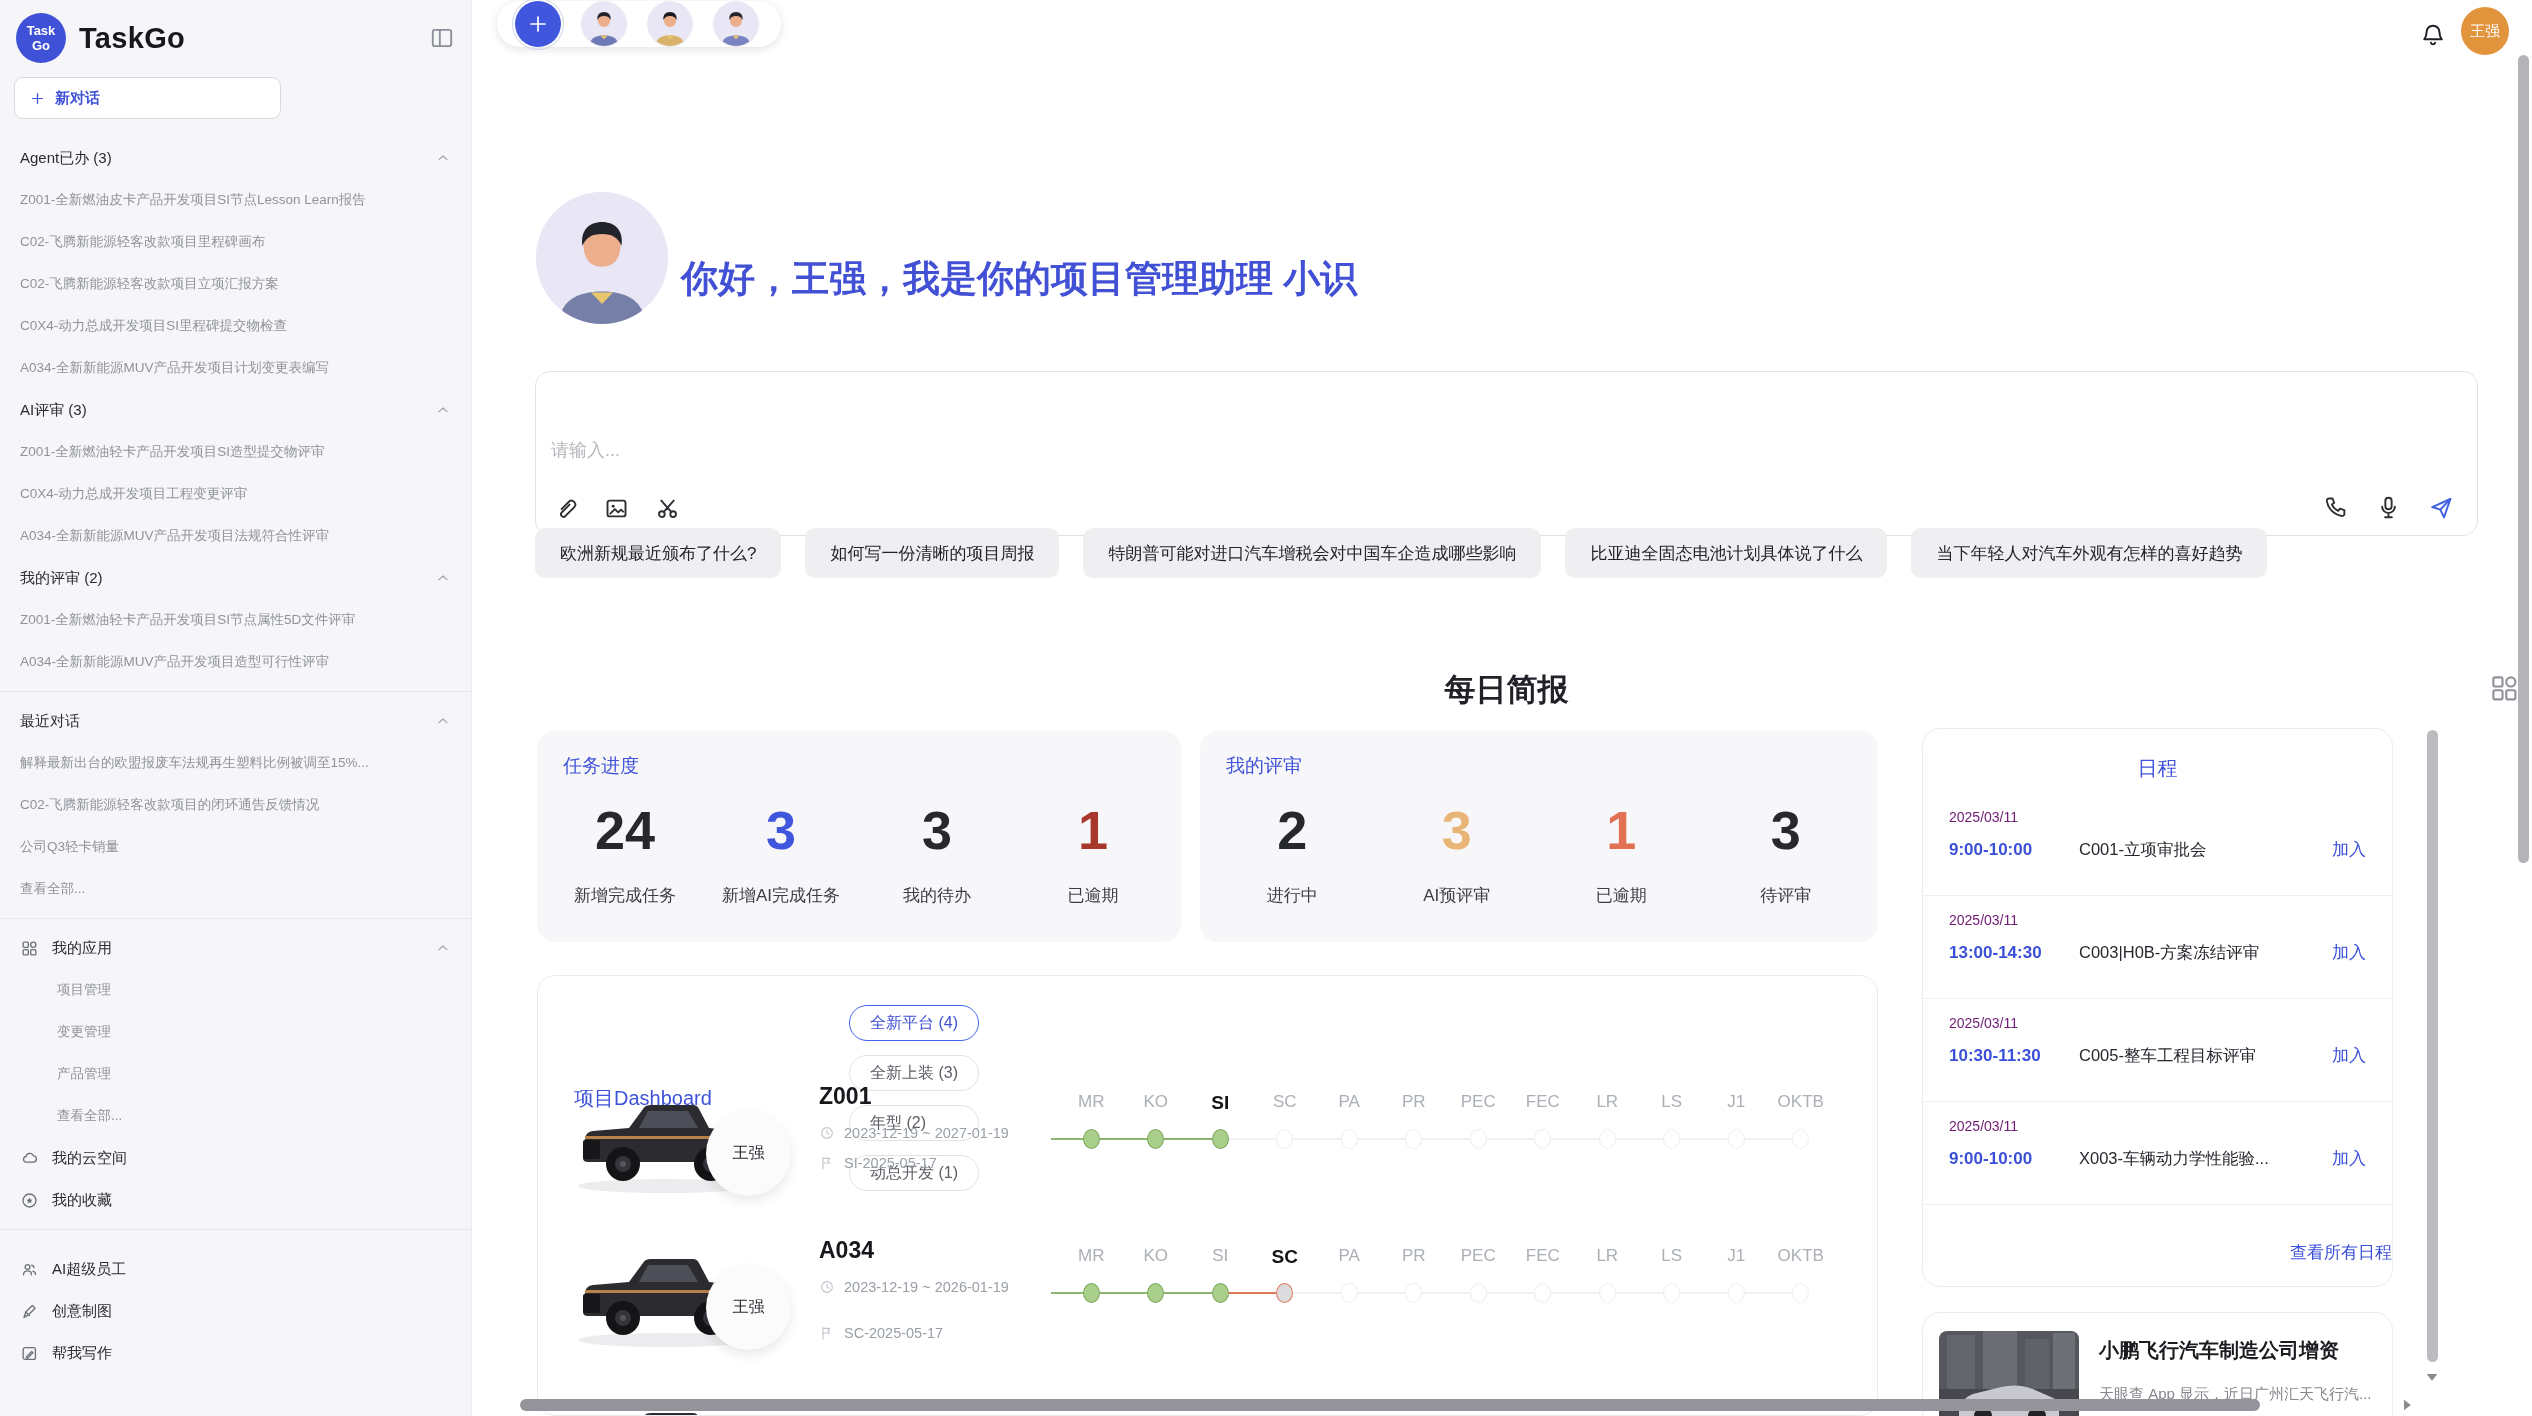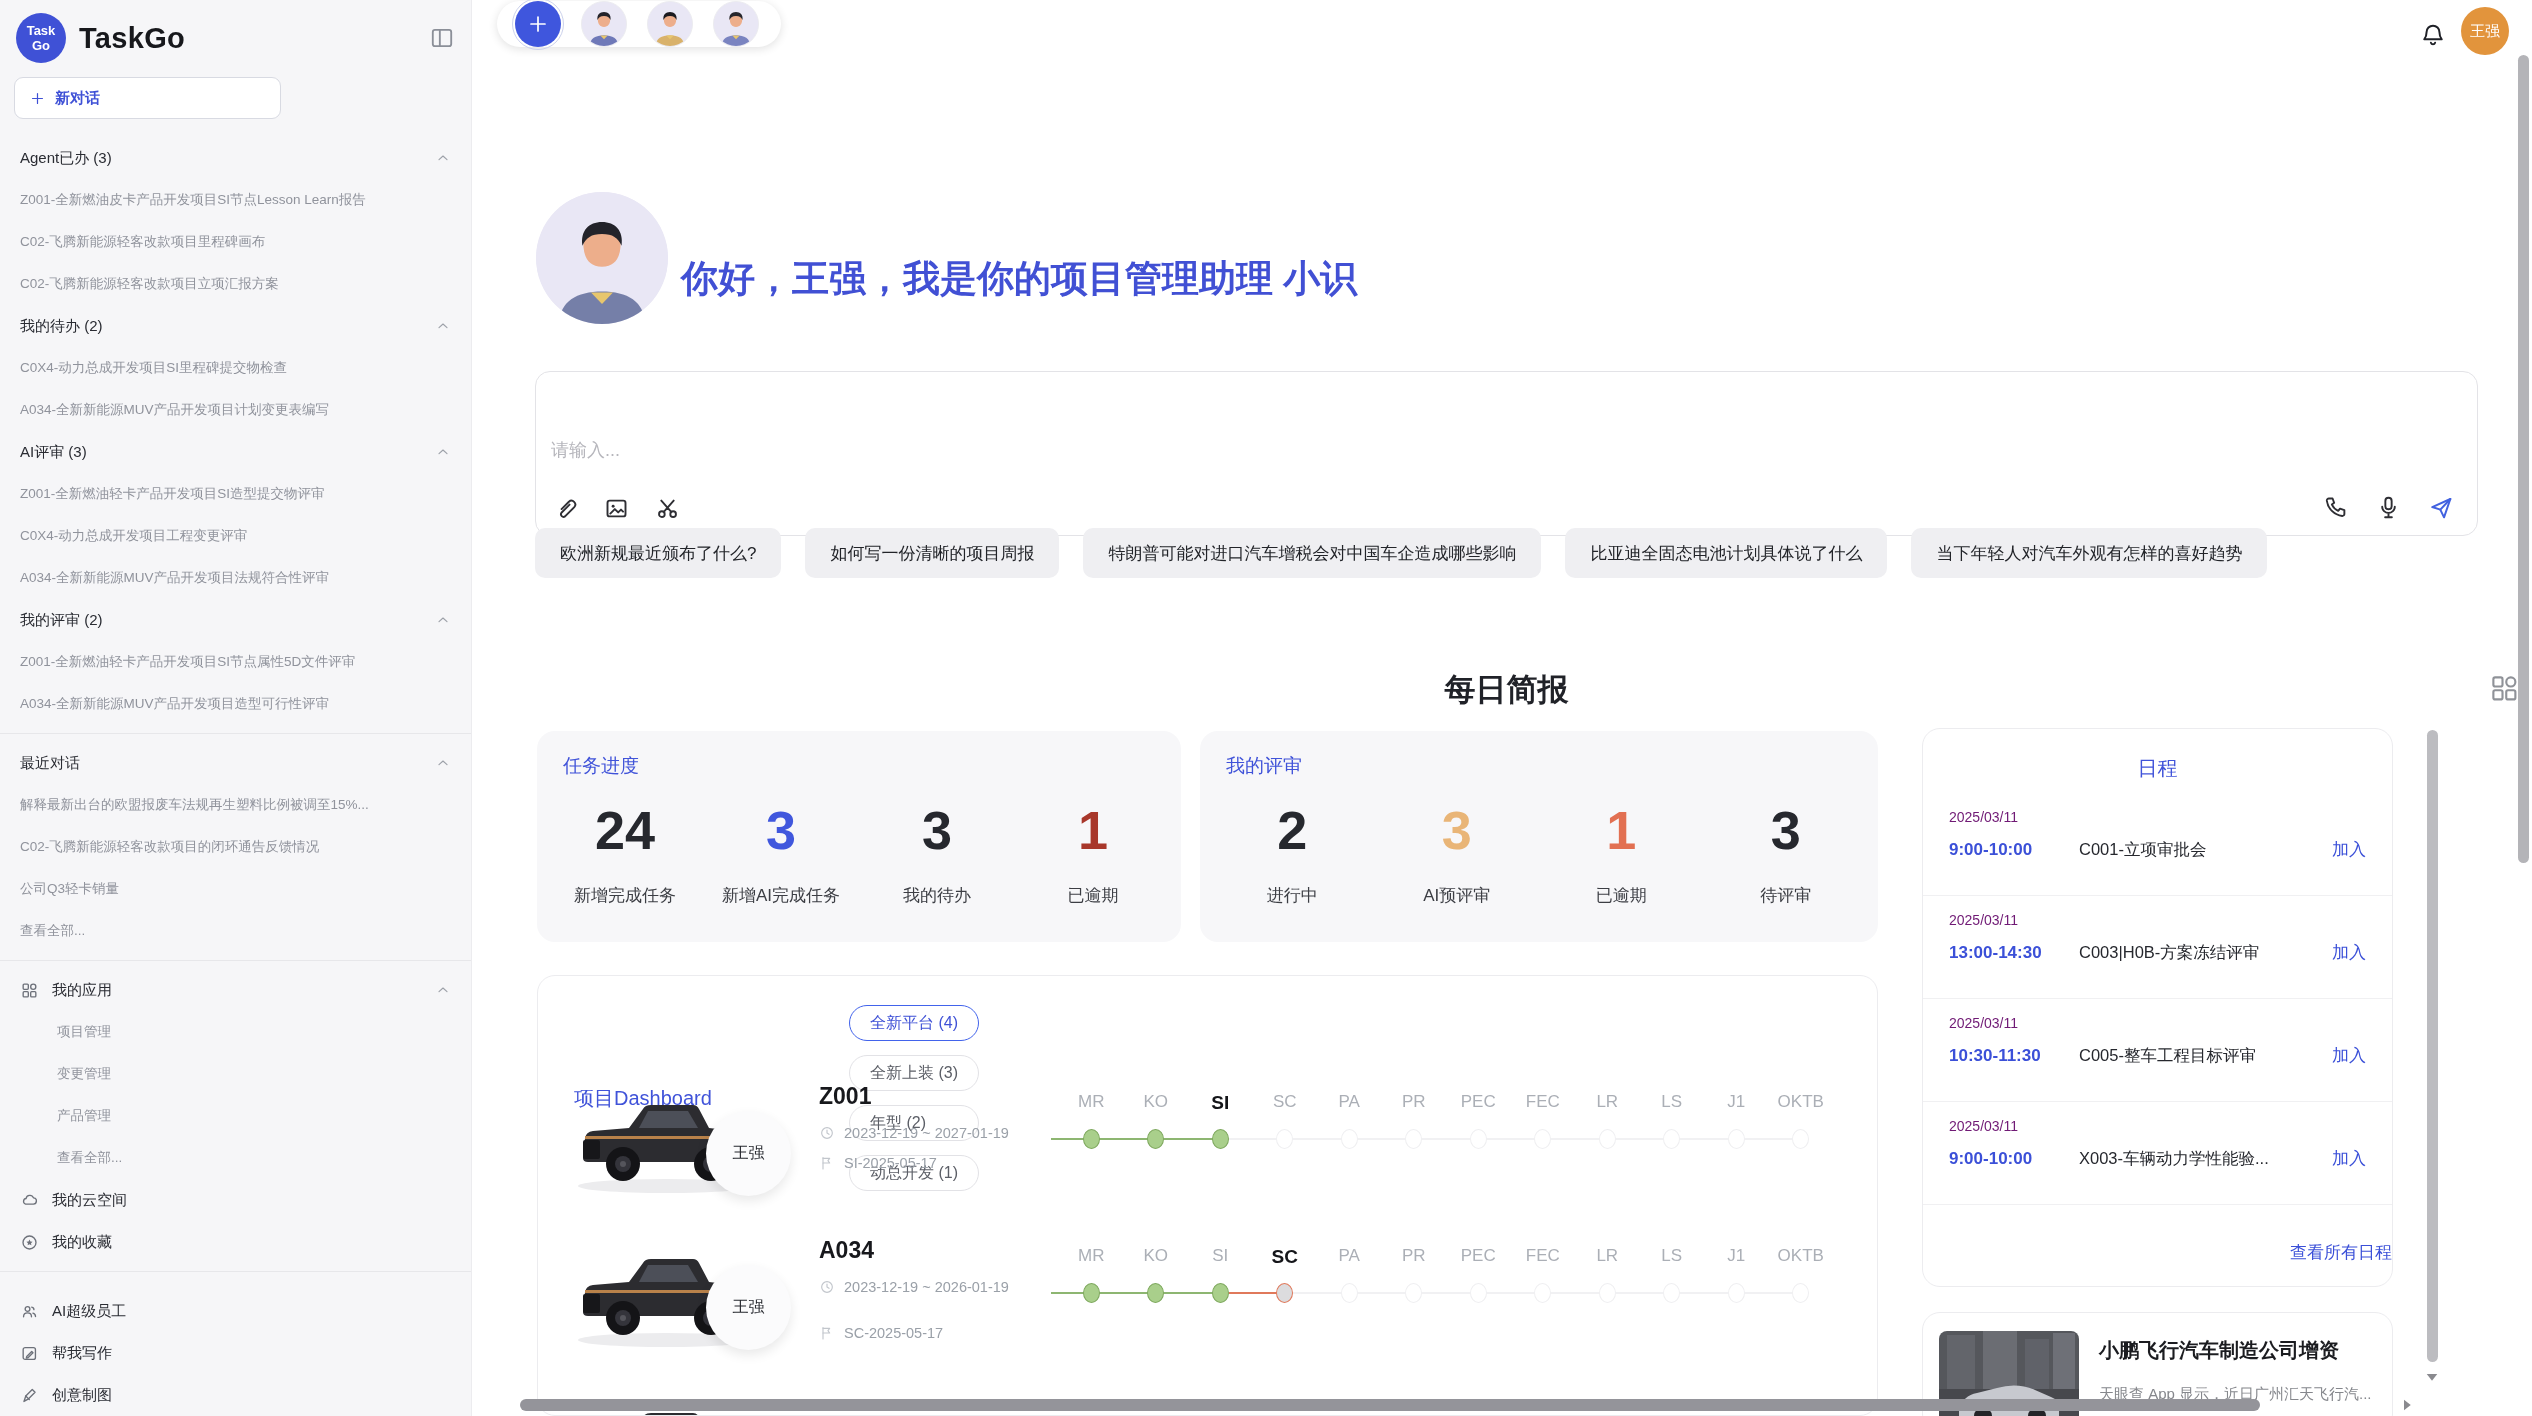--- a/index.html
+++ b/index.html
@@ -139,28 +139,20 @@
         <span>Agent已办 (3)</span>
         <span class="chev">
           <svg width="16" height="16" viewBox="0 0 24 24">
             <path d="M6 14.5 l6-5.5 6 5.5" fill="none" stroke="currentColor" stroke-width="1.7" stroke-linecap="round" stroke-linejoin="round"></path>
           </svg>
         </span>
       </div>
       <div class="sb-item">Z001-全新燃油皮卡产品开发项目SI节点Lesson Learn报告</div>
       <div class="sb-item">C02-飞腾新能源轻客改款项目里程碑画布</div>
       <div class="sb-item">C02-飞腾新能源轻客改款项目立项汇报方案</div>
-      <div class="sb-sec-head">
-        <span>我的待办 (2)</span>
-        <span class="chev">
-          <svg width="16" height="16" viewBox="0 0 24 24">
-            <path d="M6 14.5 l6-5.5 6 5.5" fill="none" stroke="currentColor" stroke-width="1.7" stroke-linecap="round" stroke-linejoin="round"></path>
-          </svg>
-        </span>
-      </div>
       <div class="sb-item">C0X4-动力总成开发项目SI里程碑提交物检查</div>
       <div class="sb-item">A034-全新新能源MUV产品开发项目计划变更表编写</div>
       <div class="sb-sec-head">
         <span>AI评审 (3)</span>
         <span class="chev">
           <svg width="16" height="16" viewBox="0 0 24 24">
             <path d="M6 14.5 l6-5.5 6 5.5" fill="none" stroke="currentColor" stroke-width="1.7" stroke-linecap="round" stroke-linejoin="round"></path>
           </svg>
         </span>
       </div>
@@ -235,34 +227,34 @@
             <svg width="19" height="19" viewBox="0 0 24 24">
               <circle cx="9.5" cy="8.8" r="3" fill="none" stroke="currentColor" stroke-width="1.7" stroke-linecap="round" stroke-linejoin="round"></circle>
               <path d="M4.5 18.6 c0-3 2.2-4.8 5-4.8 s5 1.8 5 4.8 M14.8 6.4 c1.7.3 2.8 1.6 2.8 3.3 M16.3 14 c2.1.5 3.3 2 3.3 4.4" fill="none" stroke="currentColor" stroke-width="1.7" stroke-linecap="round" stroke-linejoin="round"></path>
             </svg>
           </span>
           <span>AI超级员工</span>
         </div>
         <div class="sb-row">
           <span class="ric">
             <svg width="19" height="19" viewBox="0 0 24 24">
+              <path d="M5 19.5 l2.3-6.8 8.2-8.2 3.5 3.5 -8.2 8.2 Z" fill="none" stroke="currentColor" stroke-width="1.7" stroke-linecap="round" stroke-linejoin="round"></path>
+              <path d="M7.3 12.7 l4.5 4.5" fill="none" stroke="currentColor" stroke-width="1.7" stroke-linecap="round" stroke-linejoin="round"></path>
+            </svg>
+          </span>
+          <span>创意制图</span>
+        </div>
+        <div class="sb-row">
+          <span class="ric">
+            <svg width="19" height="19" viewBox="0 0 24 24">
               <rect x="4" y="4.5" width="15.5" height="15" rx="2.5" fill="none" stroke="currentColor" stroke-width="1.7" stroke-linecap="round" stroke-linejoin="round"></rect>
               <path d="M8.5 15.8 L14.8 9.5 l1.6 1.6 -6.3 6.3 -2.1.5 Z" fill="none" stroke="currentColor" stroke-width="1.7" stroke-linecap="round" stroke-linejoin="round"></path>
             </svg>
           </span>
           <span>帮我写作</span>
-        </div>
-        <div class="sb-row">
-          <span class="ric">
-            <svg width="19" height="19" viewBox="0 0 24 24">
-              <path d="M5 19.5 l2.3-6.8 8.2-8.2 3.5 3.5 -8.2 8.2 Z" fill="none" stroke="currentColor" stroke-width="1.7" stroke-linecap="round" stroke-linejoin="round"></path>
-              <path d="M7.3 12.7 l4.5 4.5" fill="none" stroke="currentColor" stroke-width="1.7" stroke-linecap="round" stroke-linejoin="round"></path>
-            </svg>
-          </span>
-          <span>创意制图</span>
         </div>
       </div>
     </div>
 </div>
 
 <div class="topbar-pill">
   <div class="add-btn" id="addbtn">
       <svg width="24" height="24" viewBox="0 0 24 24">
         <path d="M12 5 v14 M5 12 h14" fill="none" stroke="currentColor" stroke-width="1.7" stroke-linecap="round" stroke-linejoin="round"></path>
       </svg>

